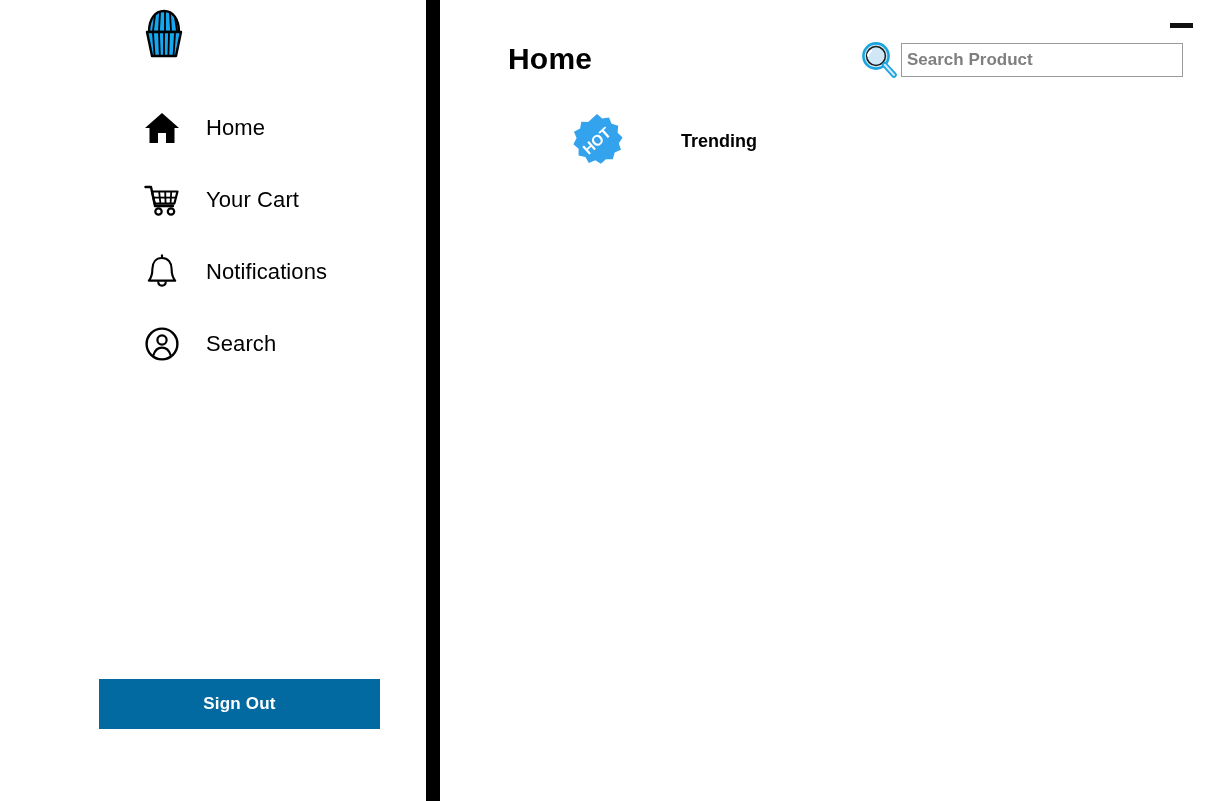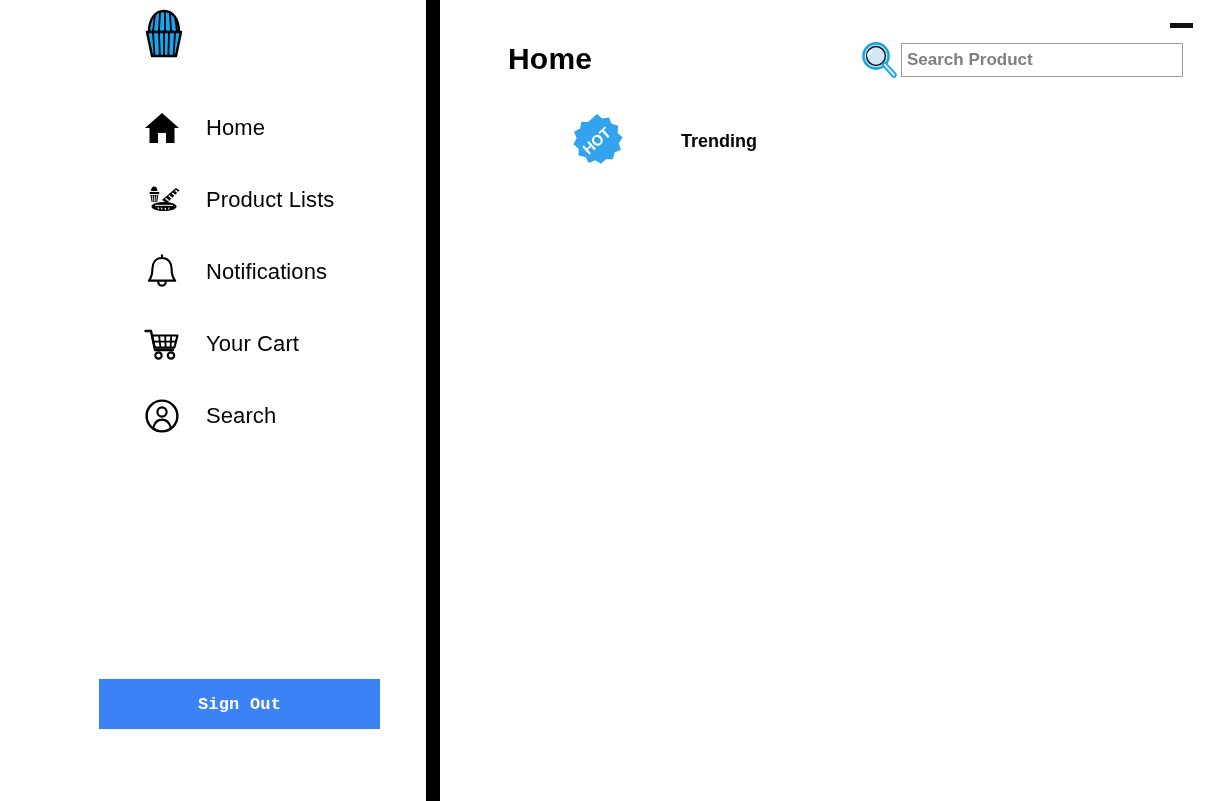--- a/index.html
+++ b/index.html
@@ -74,24 +74,24 @@
     font-size: 22px;
     color: #000000;
     letter-spacing: 0.1px;
     white-space: nowrap;
   }
 
   .signout-btn {
     position: absolute;
     left: 99px; top: 679px;
     width: 281px; height: 50px;
-    background: #3b82f6;
+    background: #0369a1;
     border: none;
     color: #ffffff;
-    font-family: Liberation Mono, monospace;
+    font-family: Liberation Sans, sans-serif;
     font-size: 17px;
     font-weight: bold;
     letter-spacing: .2px;
     cursor: pointer;
   }
 
   
   .divider {
     position: absolute;
     left: 426px; top: 0;
@@ -209,65 +209,46 @@
 
       <div class="nav-item">
         <span class="nav-icon">
           <svg width="36" height="34" viewBox="0 0 36 34">
             <path d="M18 2 L35 17 L30.5 17 L30.5 32 L22 32 L22 22 L14 22 L14 32 L5.5 32 L5.5 17 L1 17 Z" fill="#000"></path>
           </svg>
         </span>
         <span class="nav-label">Home</span>
       </div>
 
-      <div class="nav-item">
-        <span class="nav-icon">
-          <svg width="38" height="30" viewBox="0 0 38 30">
-
-            <path d="M8 6 C8 3 9.6 1.6 11.2 1.6 C12.8 1.6 14.4 3 14.4 6 Z" fill="#000"></path>
-            <rect x="6.6" y="7" width="9.6" height="2.1" fill="#000"></rect>
-            <path d="M7.4 10 L15.4 10 L14.2 17 L8.6 17 Z" fill="#000"></path>
-            <path d="M9.2 10.4 L9.9 16.6 M11.4 10.4 L11.4 16.6 M13.6 10.4 L12.9 16.6" stroke="#fff" stroke-width="0.8"></path>
-
-            <path d="M19 15 L33 3 L36.5 5.5 L24 18 Z" fill="#000"></path>
-            <path d="M22.5 13.2 L25.6 15.8 M25.8 10.6 L29 13.2 M29.1 8 L32.2 10.6 M32.4 5.4 L35 7.6" stroke="#fff" stroke-width="1.4"></path>
-
-            <ellipse cx="21" cy="21.5" rx="12.5" ry="4.6" fill="#000"></ellipse>
-            <path d="M12 20.3 L30 20.3" stroke="#fff" stroke-width="1"></path>
-            <path d="M14.6 22.4 L16 24 M18.2 22.8 L19.2 24.6 M22 22.9 L22.6 24.8 M25.8 22.6 L26 24.4" stroke="#fff" stroke-width="1.1"></path>
-          </svg>
-        </span>
-        <span class="nav-label">Product Lists</span>
-      </div>
-
-      <div class="nav-item">
-        <span class="nav-icon">
-          <svg width="32" height="36" viewBox="0 0 32 36">
-            <path d="M16 4 C22.2 4 25.6 8.6 25.6 14.8 C25.6 21.4 27.4 24.6 29.2 26.6 L2.8 26.6 C4.6 24.6 6.4 21.4 6.4 14.8 C6.4 8.6 9.8 4 16 4 Z" fill="none" stroke="#000" stroke-width="2.1" stroke-linejoin="round"></path>
-            <path d="M16 1.2 L16 4" stroke="#000" stroke-width="2.1" stroke-linecap="round"></path>
-            <path d="M12.2 27.2 C12.2 29.9 13.9 31.6 16 31.6 C18.1 31.6 19.8 29.9 19.8 27.2" fill="none" stroke="#000" stroke-width="2.1"></path>
-          </svg>
-        </span>
-        <span class="nav-label">Notifications</span>
-      </div>
 
       <div class="nav-item">
         <span class="nav-icon">
           <svg width="36" height="33" viewBox="0 0 36 33">
             <path d="M1.5 3 L7 3 L11 22 L29 22" fill="none" stroke="#000" stroke-width="2.4" stroke-linecap="round" stroke-linejoin="round"></path>
             <path d="M8.1 7.5 L33.5 7.5 L30.4 19.6 L10.7 19.6 Z" fill="none" stroke="#000" stroke-width="2.2" stroke-linejoin="round"></path>
             <path d="M9.4 13.6 L32.1 13.6" stroke="#000" stroke-width="1.8"></path>
             <path d="M15.2 8 L16.4 19.4 M21.2 8 L21.6 19.4 M27.2 8 L26.6 19.4" stroke="#000" stroke-width="1.8"></path>
             <circle cx="14.5" cy="27.5" r="3.2" fill="none" stroke="#000" stroke-width="2.2"></circle>
             <circle cx="27" cy="27.5" r="3.2" fill="none" stroke="#000" stroke-width="2.2"></circle>
           </svg>
         </span>
         <span class="nav-label">Your Cart</span>
       </div>
 
+      <div class="nav-item">
+        <span class="nav-icon">
+          <svg width="32" height="36" viewBox="0 0 32 36">
+            <path d="M16 4 C22.2 4 25.6 8.6 25.6 14.8 C25.6 21.4 27.4 24.6 29.2 26.6 L2.8 26.6 C4.6 24.6 6.4 21.4 6.4 14.8 C6.4 8.6 9.8 4 16 4 Z" fill="none" stroke="#000" stroke-width="2.1" stroke-linejoin="round"></path>
+            <path d="M16 1.2 L16 4" stroke="#000" stroke-width="2.1" stroke-linecap="round"></path>
+            <path d="M12.2 27.2 C12.2 29.9 13.9 31.6 16 31.6 C18.1 31.6 19.8 29.9 19.8 27.2" fill="none" stroke="#000" stroke-width="2.1"></path>
+          </svg>
+        </span>
+        <span class="nav-label">Notifications</span>
+      </div>
+
 
 
 
       <div class="nav-item">
         <span class="nav-icon">
           <svg width="36" height="36" viewBox="0 0 36 36">
             <circle cx="18" cy="18" r="15.4" fill="none" stroke="#000" stroke-width="2.4"></circle>
             <circle cx="18" cy="14" r="4.6" fill="none" stroke="#000" stroke-width="2.2"></circle>
             <path d="M9.4 29.2 C10.8 24.4 14 21.6 18 21.6 C22 21.6 25.2 24.4 26.6 29.2" fill="none" stroke="#000" stroke-width="2.2" stroke-linecap="round"></path>
           </svg>

